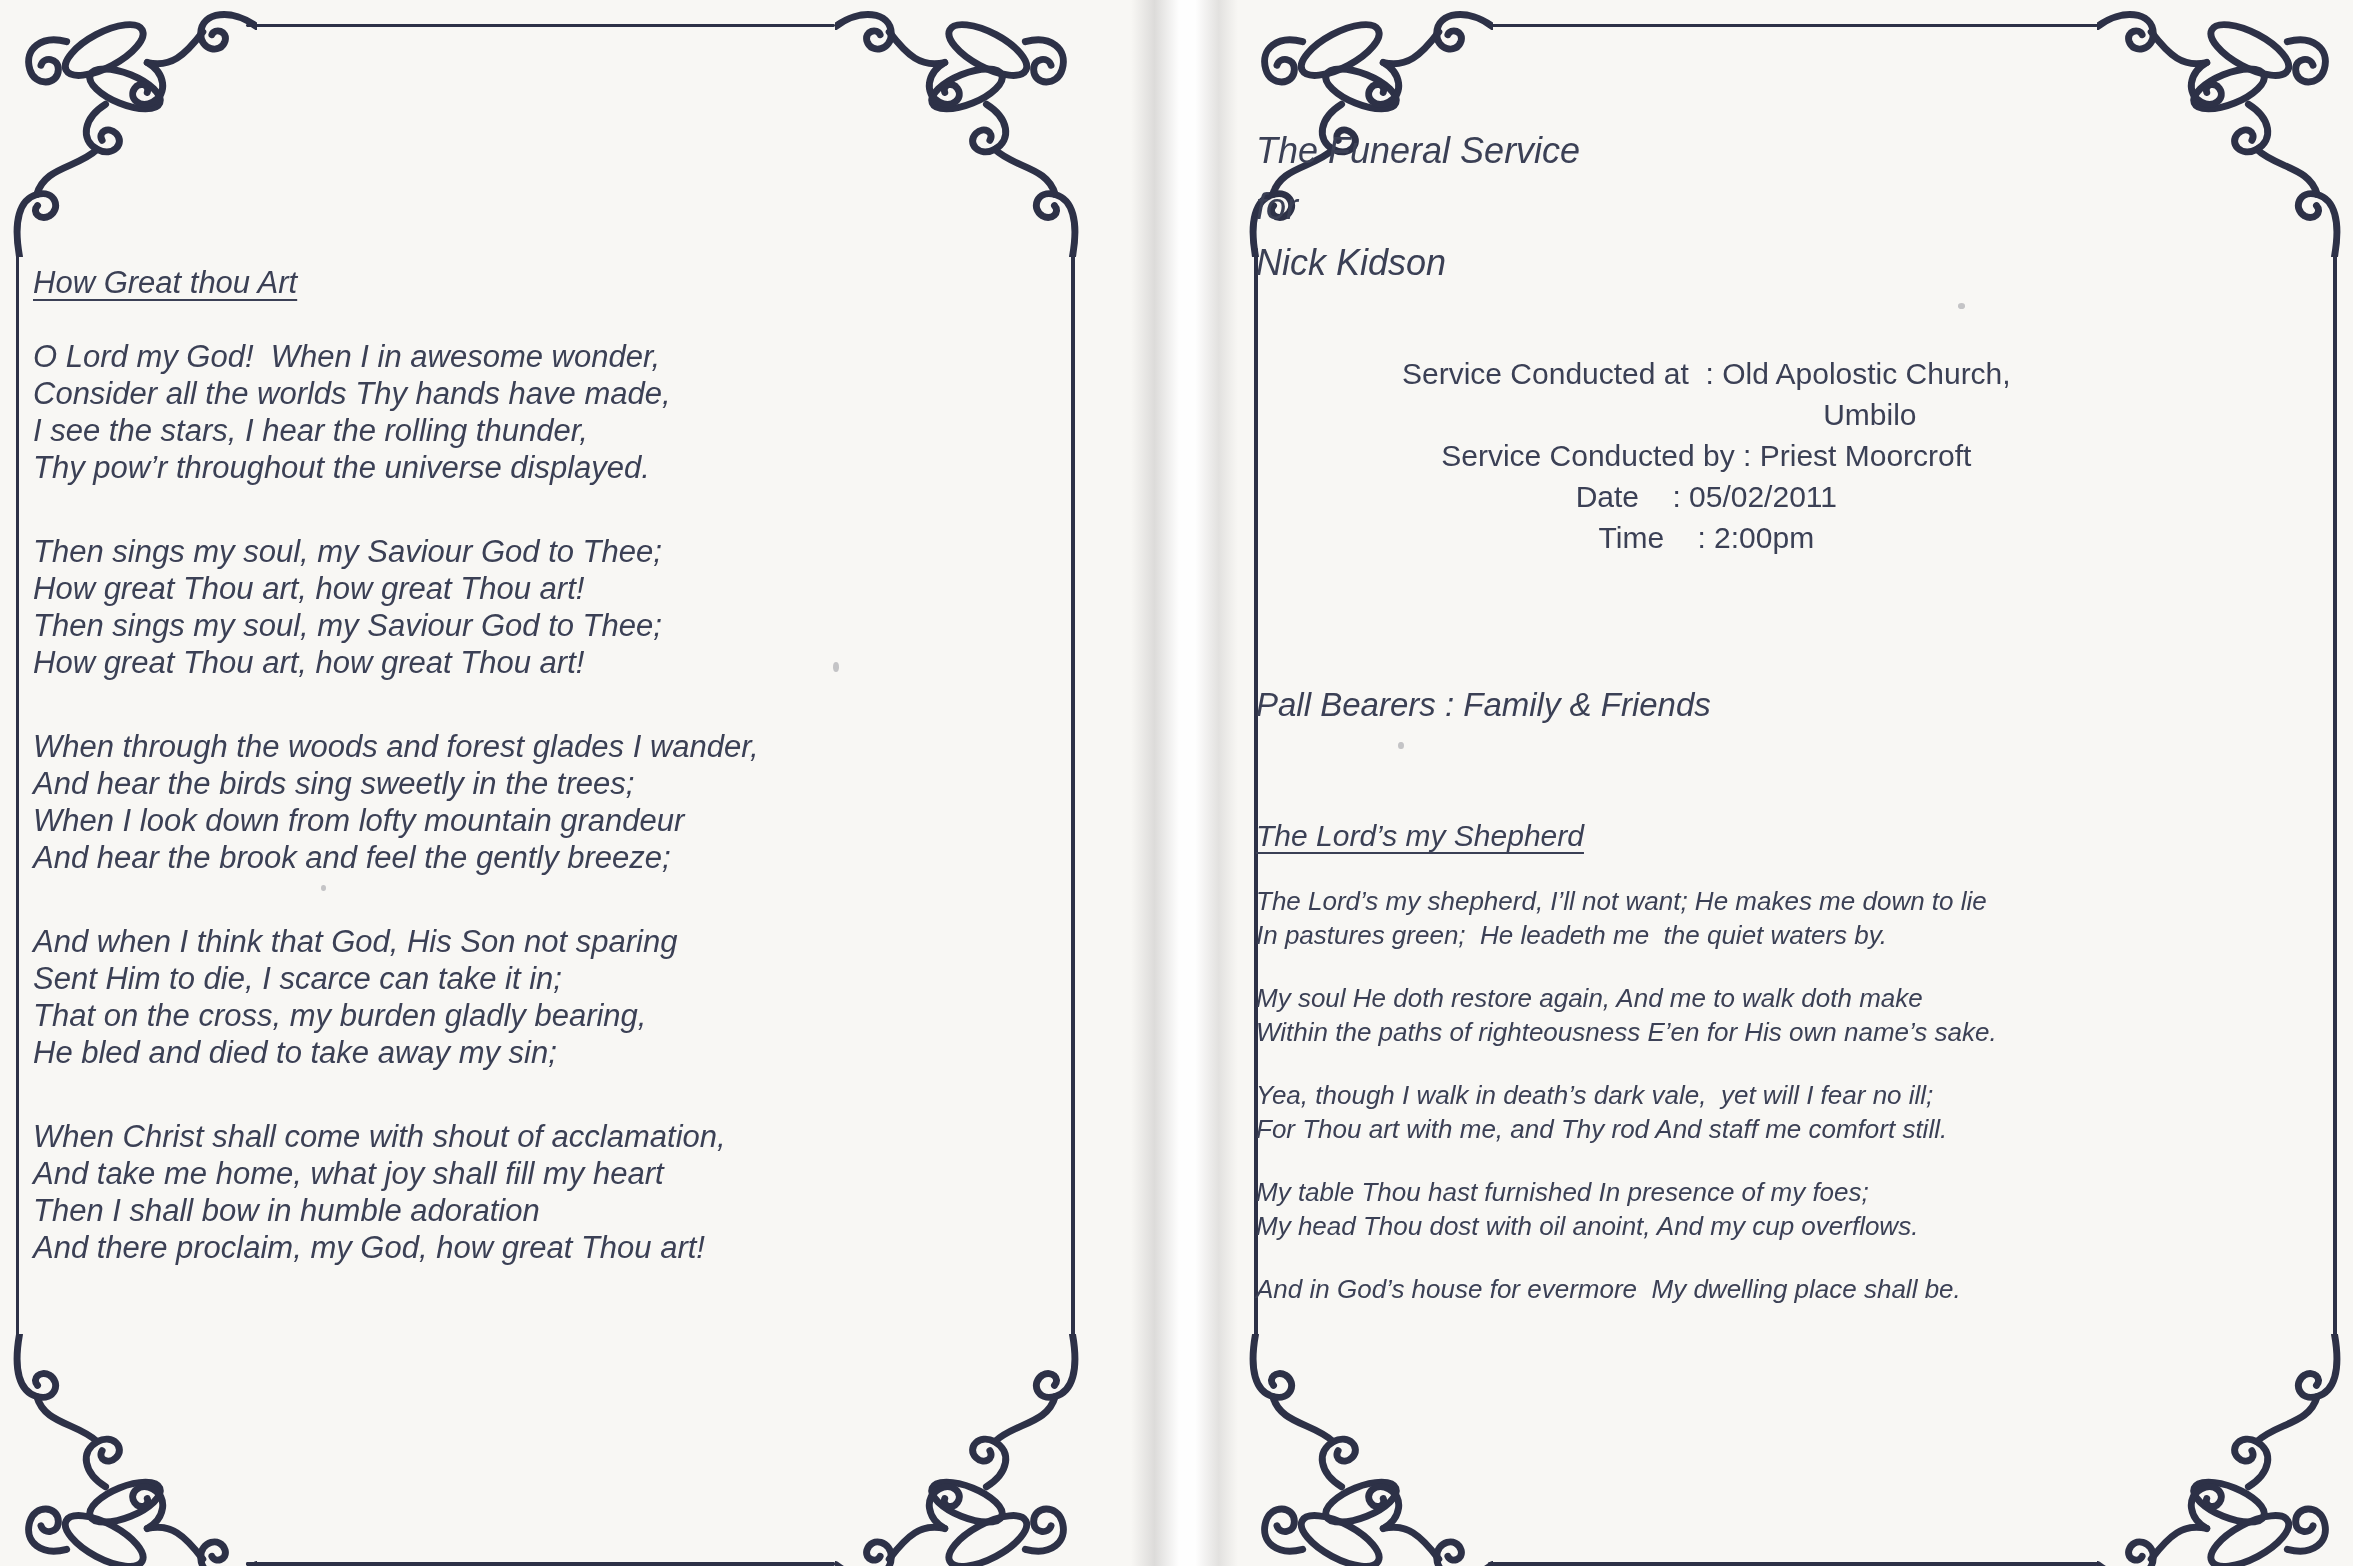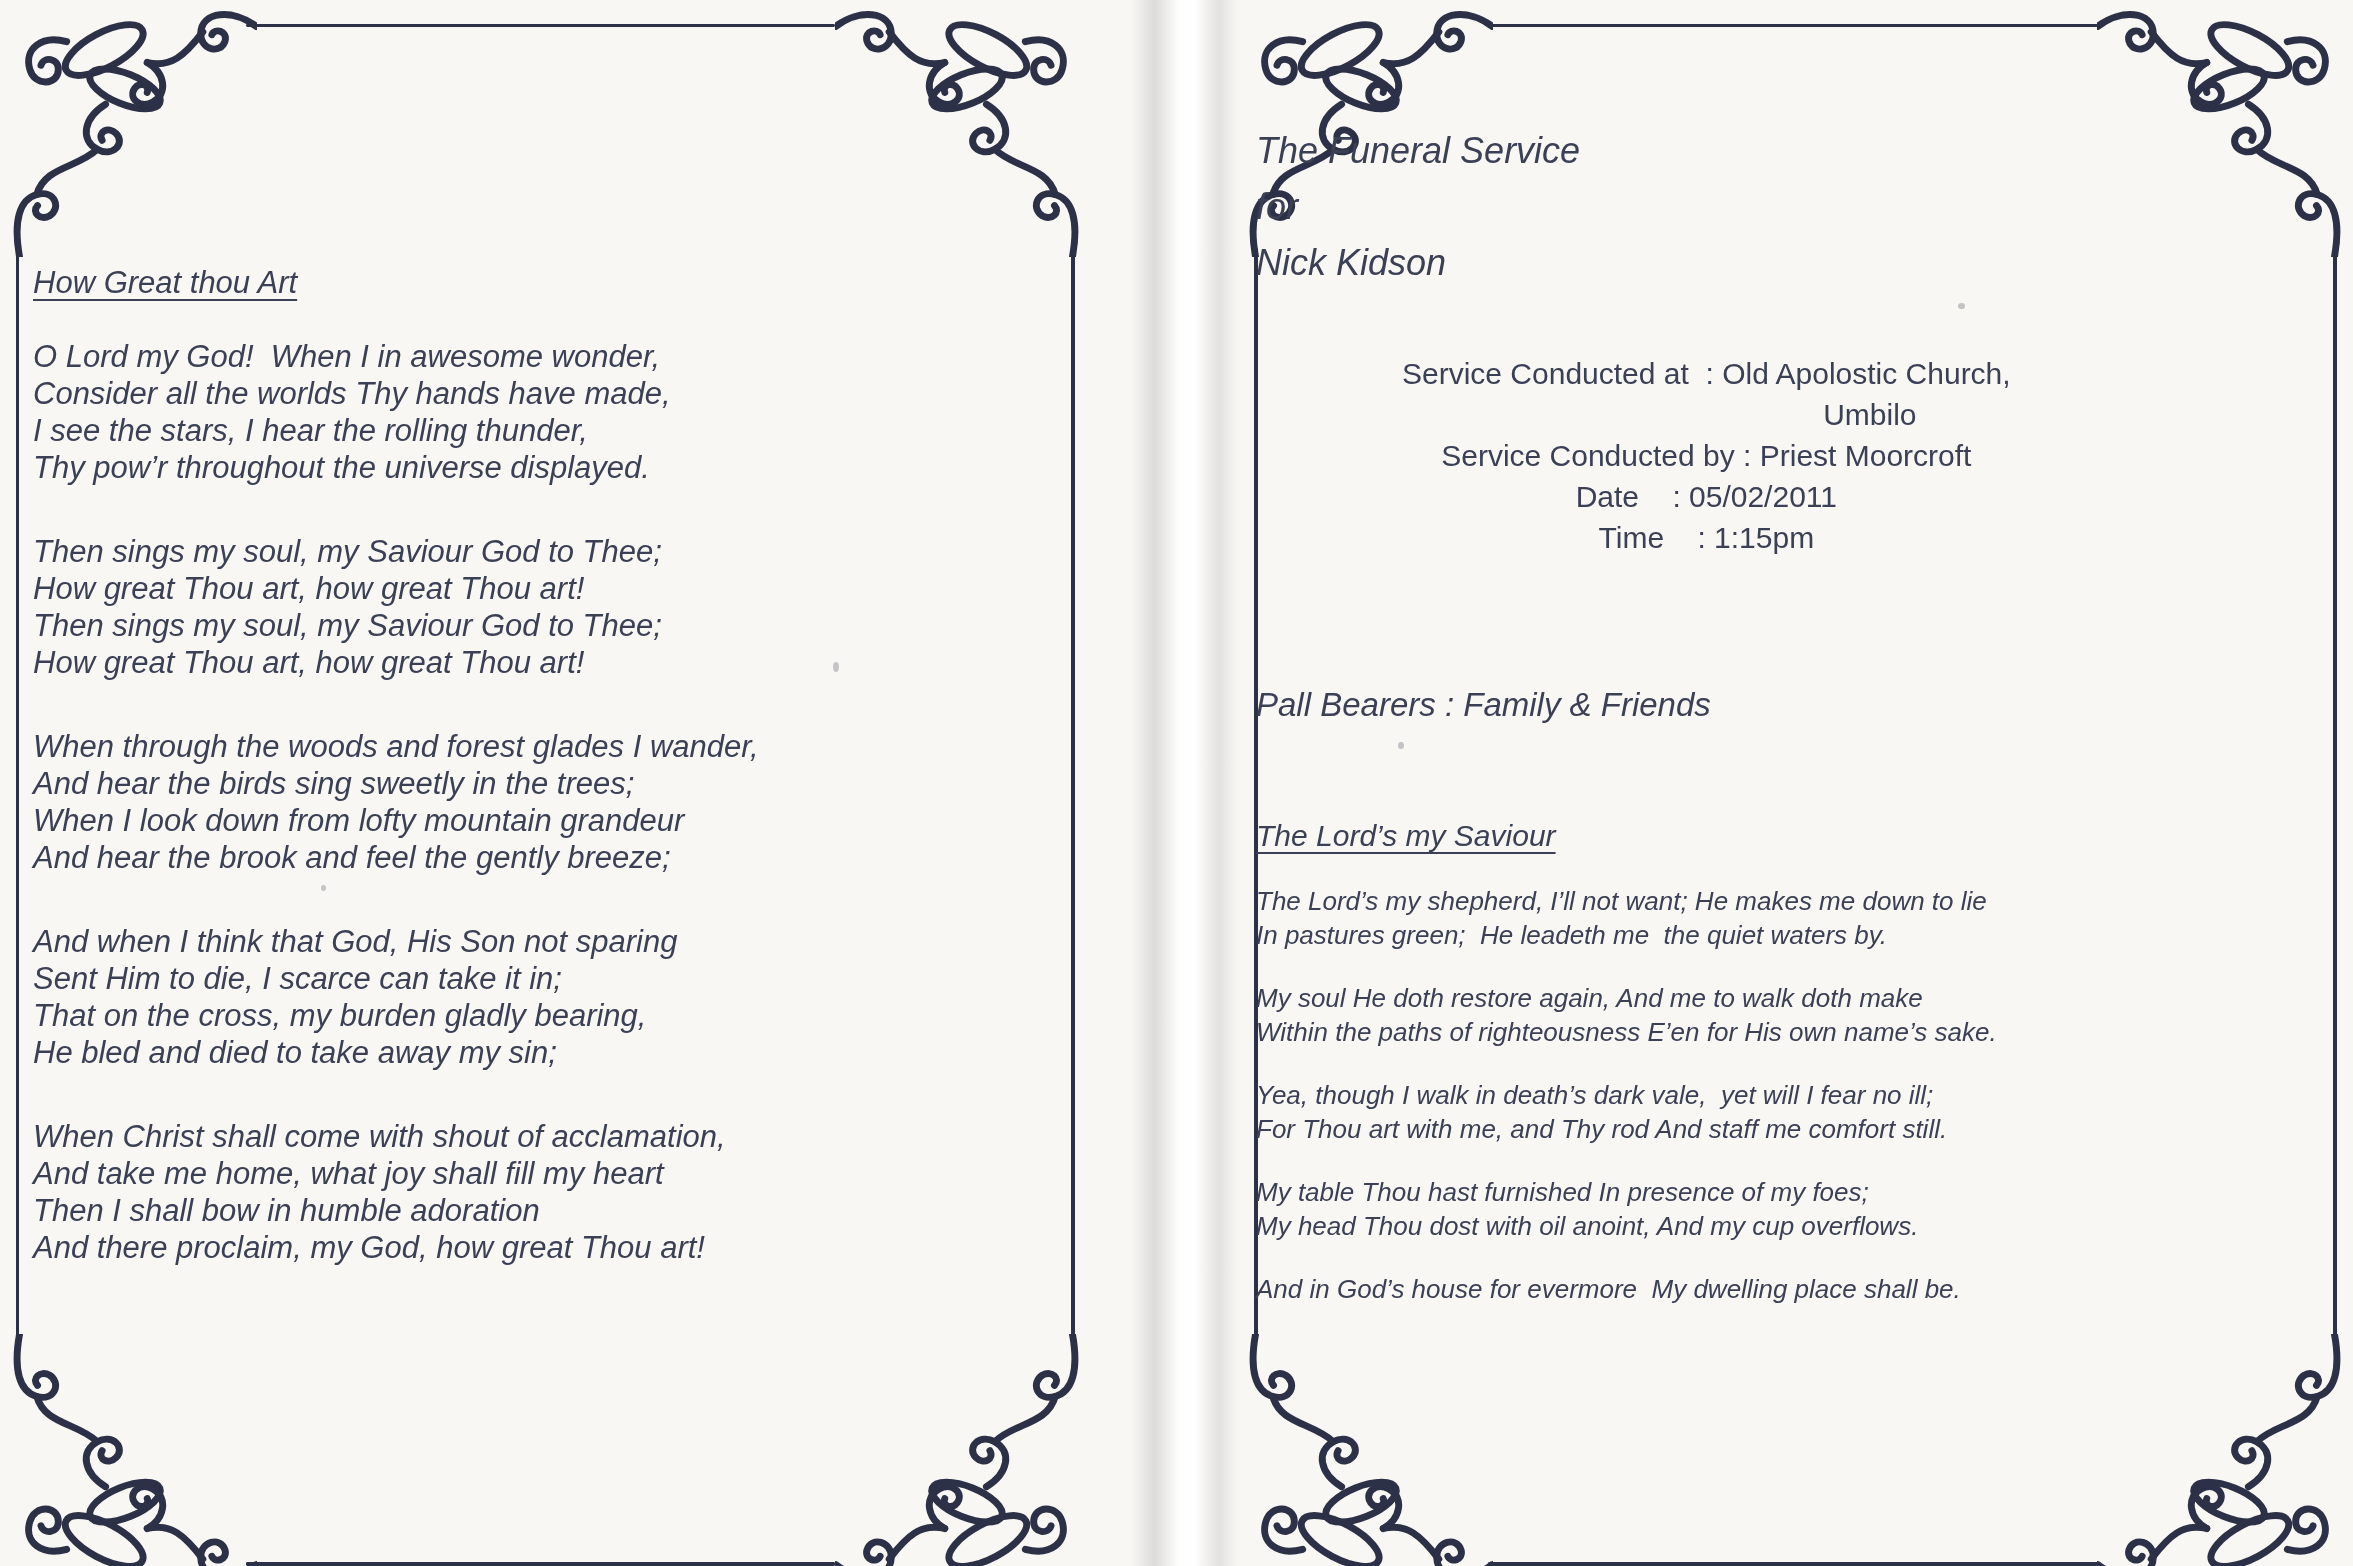--- a/index.html
+++ b/index.html
@@ -147,29 +147,29 @@
     <div class="rp-header-line">The Funeral Service</div>
     <div class="rp-header-line">for</div>
     <div class="rp-header-line">Nick Kidson</div>
   </div>
 
   <div class="details">
     <div class="detail-row">Service Conducted at  : Old Apolostic Church,</div>
     <div class="detail-row detail-indent">Umbilo</div>
     <div class="detail-row">Service Conducted by : Priest Moorcroft</div>
     <div class="detail-row">Date    : 05/02/2011</div>
-    <div class="detail-row">Time    : 1:15pm</div>
+    <div class="detail-row">Time    : 2:00pm</div>
   </div>
 
   <div class="center-block rp-block" style="top:686px;">
     <span class="pall">Pall Bearers : Family &amp; Friends</span>
   </div>
 
   <div class="center-block rp-block" style="top:819px;">
-    <span class="psalm-title">The Lord’s my Saviour</span>
+    <span class="psalm-title">The Lord’s my Shepherd</span>
   </div>
 
   <div class="center-block rp-block" style="top:884px;">
     <div class="couplet">
       <div class="psalm-line">The Lord’s my shepherd, I’ll not want; He makes me down to lie</div>
       <div class="psalm-line">In pastures green;  He leadeth me  the quiet waters by.</div>
     </div>
     <div class="couplet">
       <div class="psalm-line">My soul He doth restore again, And me to walk doth make</div>
       <div class="psalm-line">Within the paths of righteousness E’en for His own name’s sake.</div>

